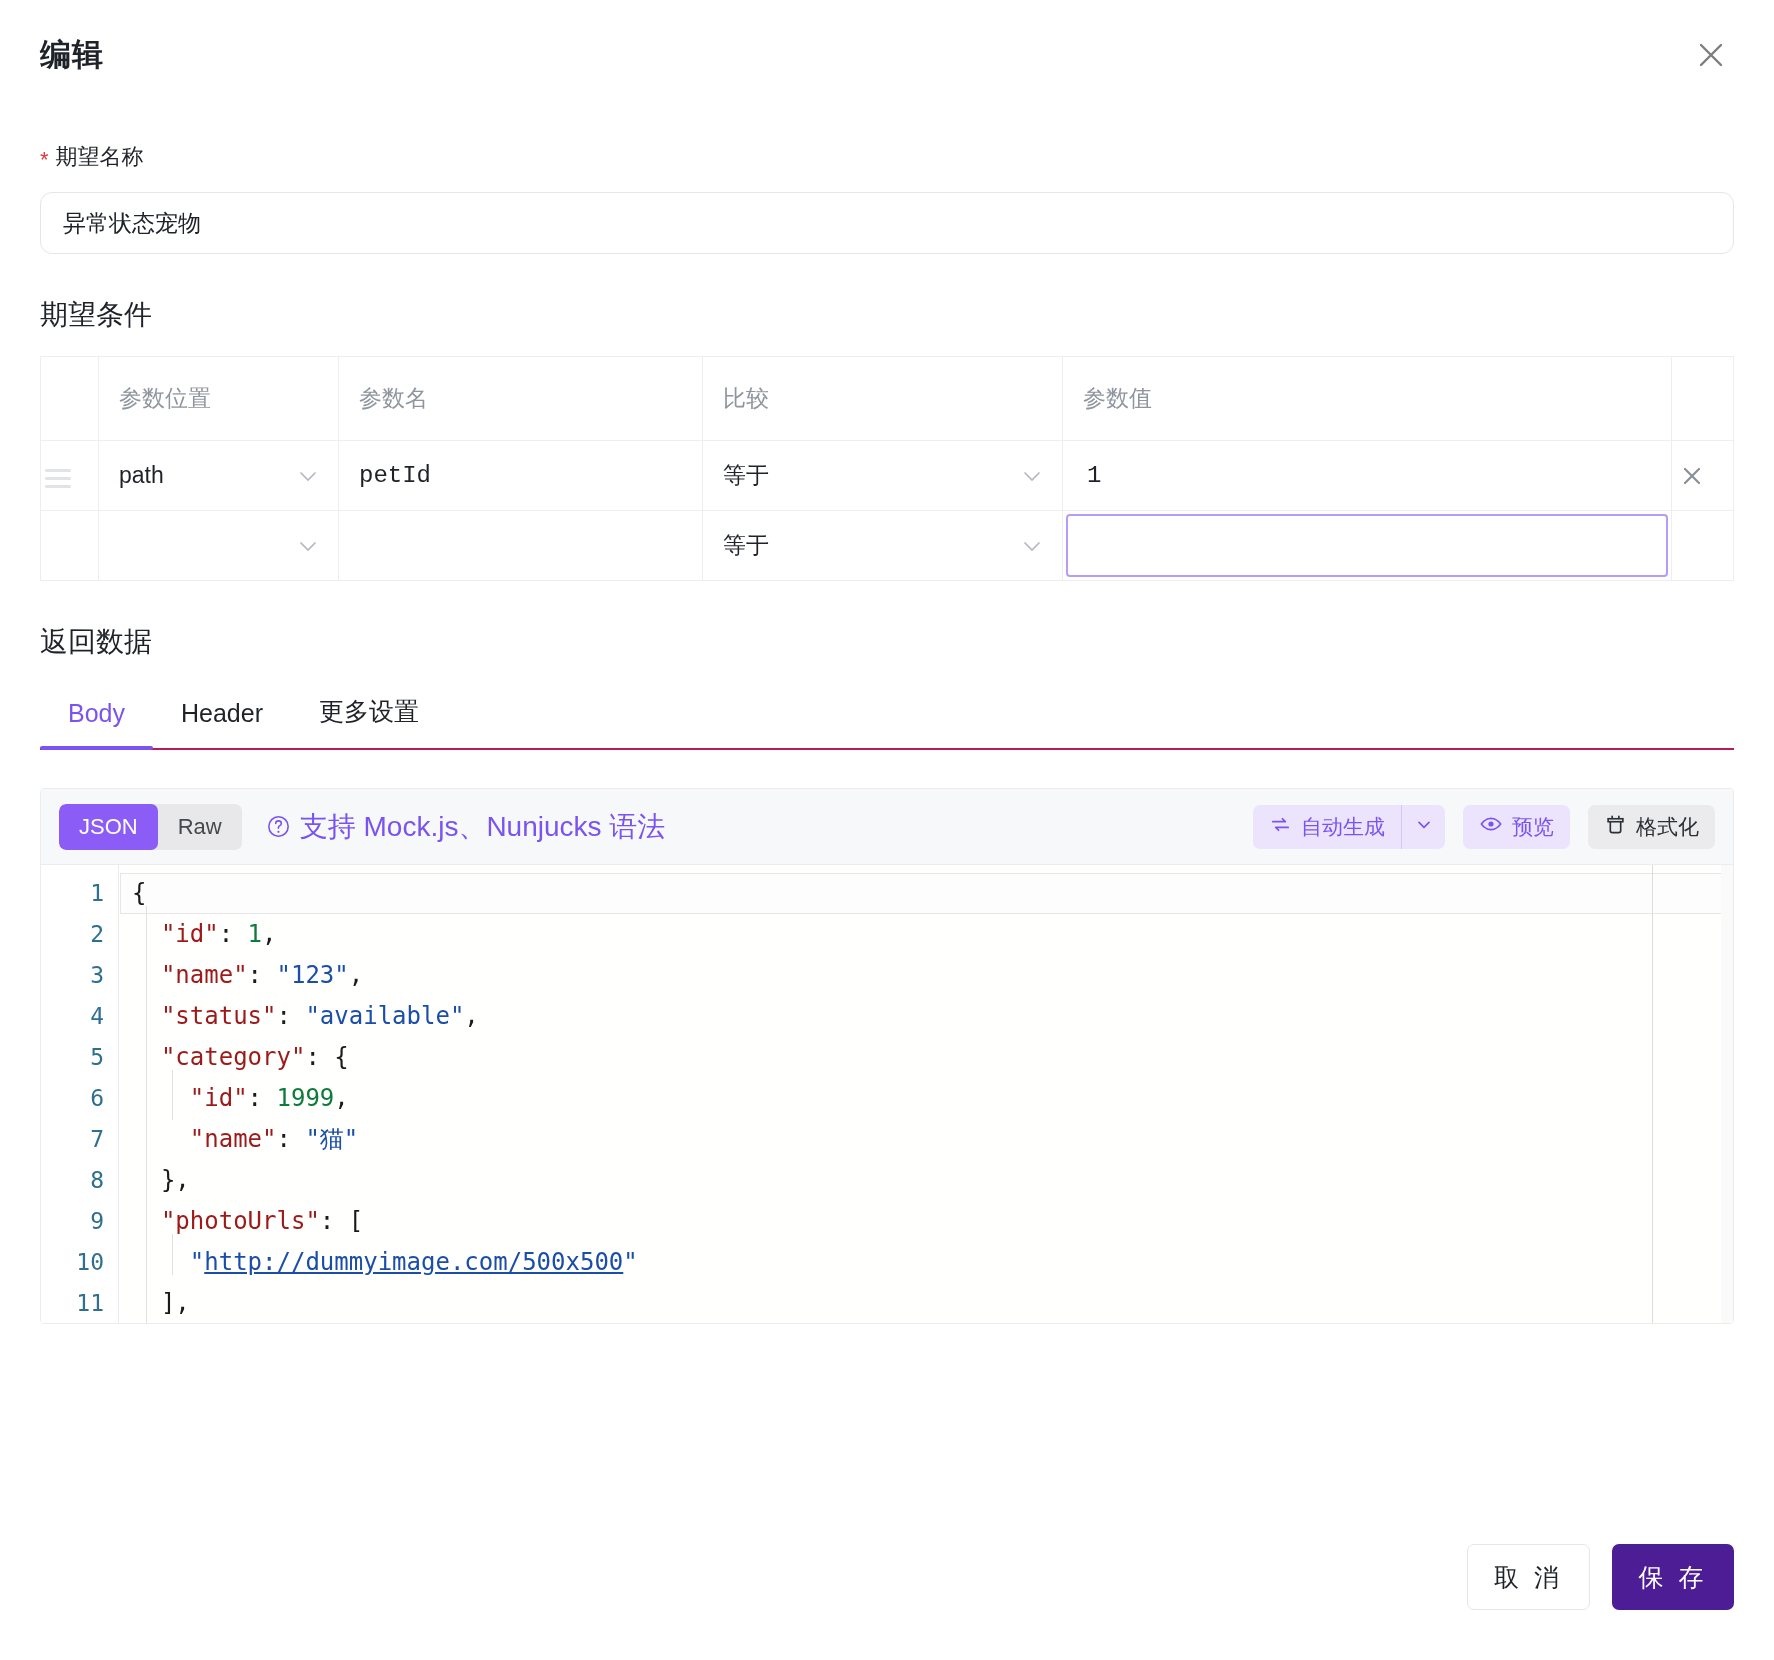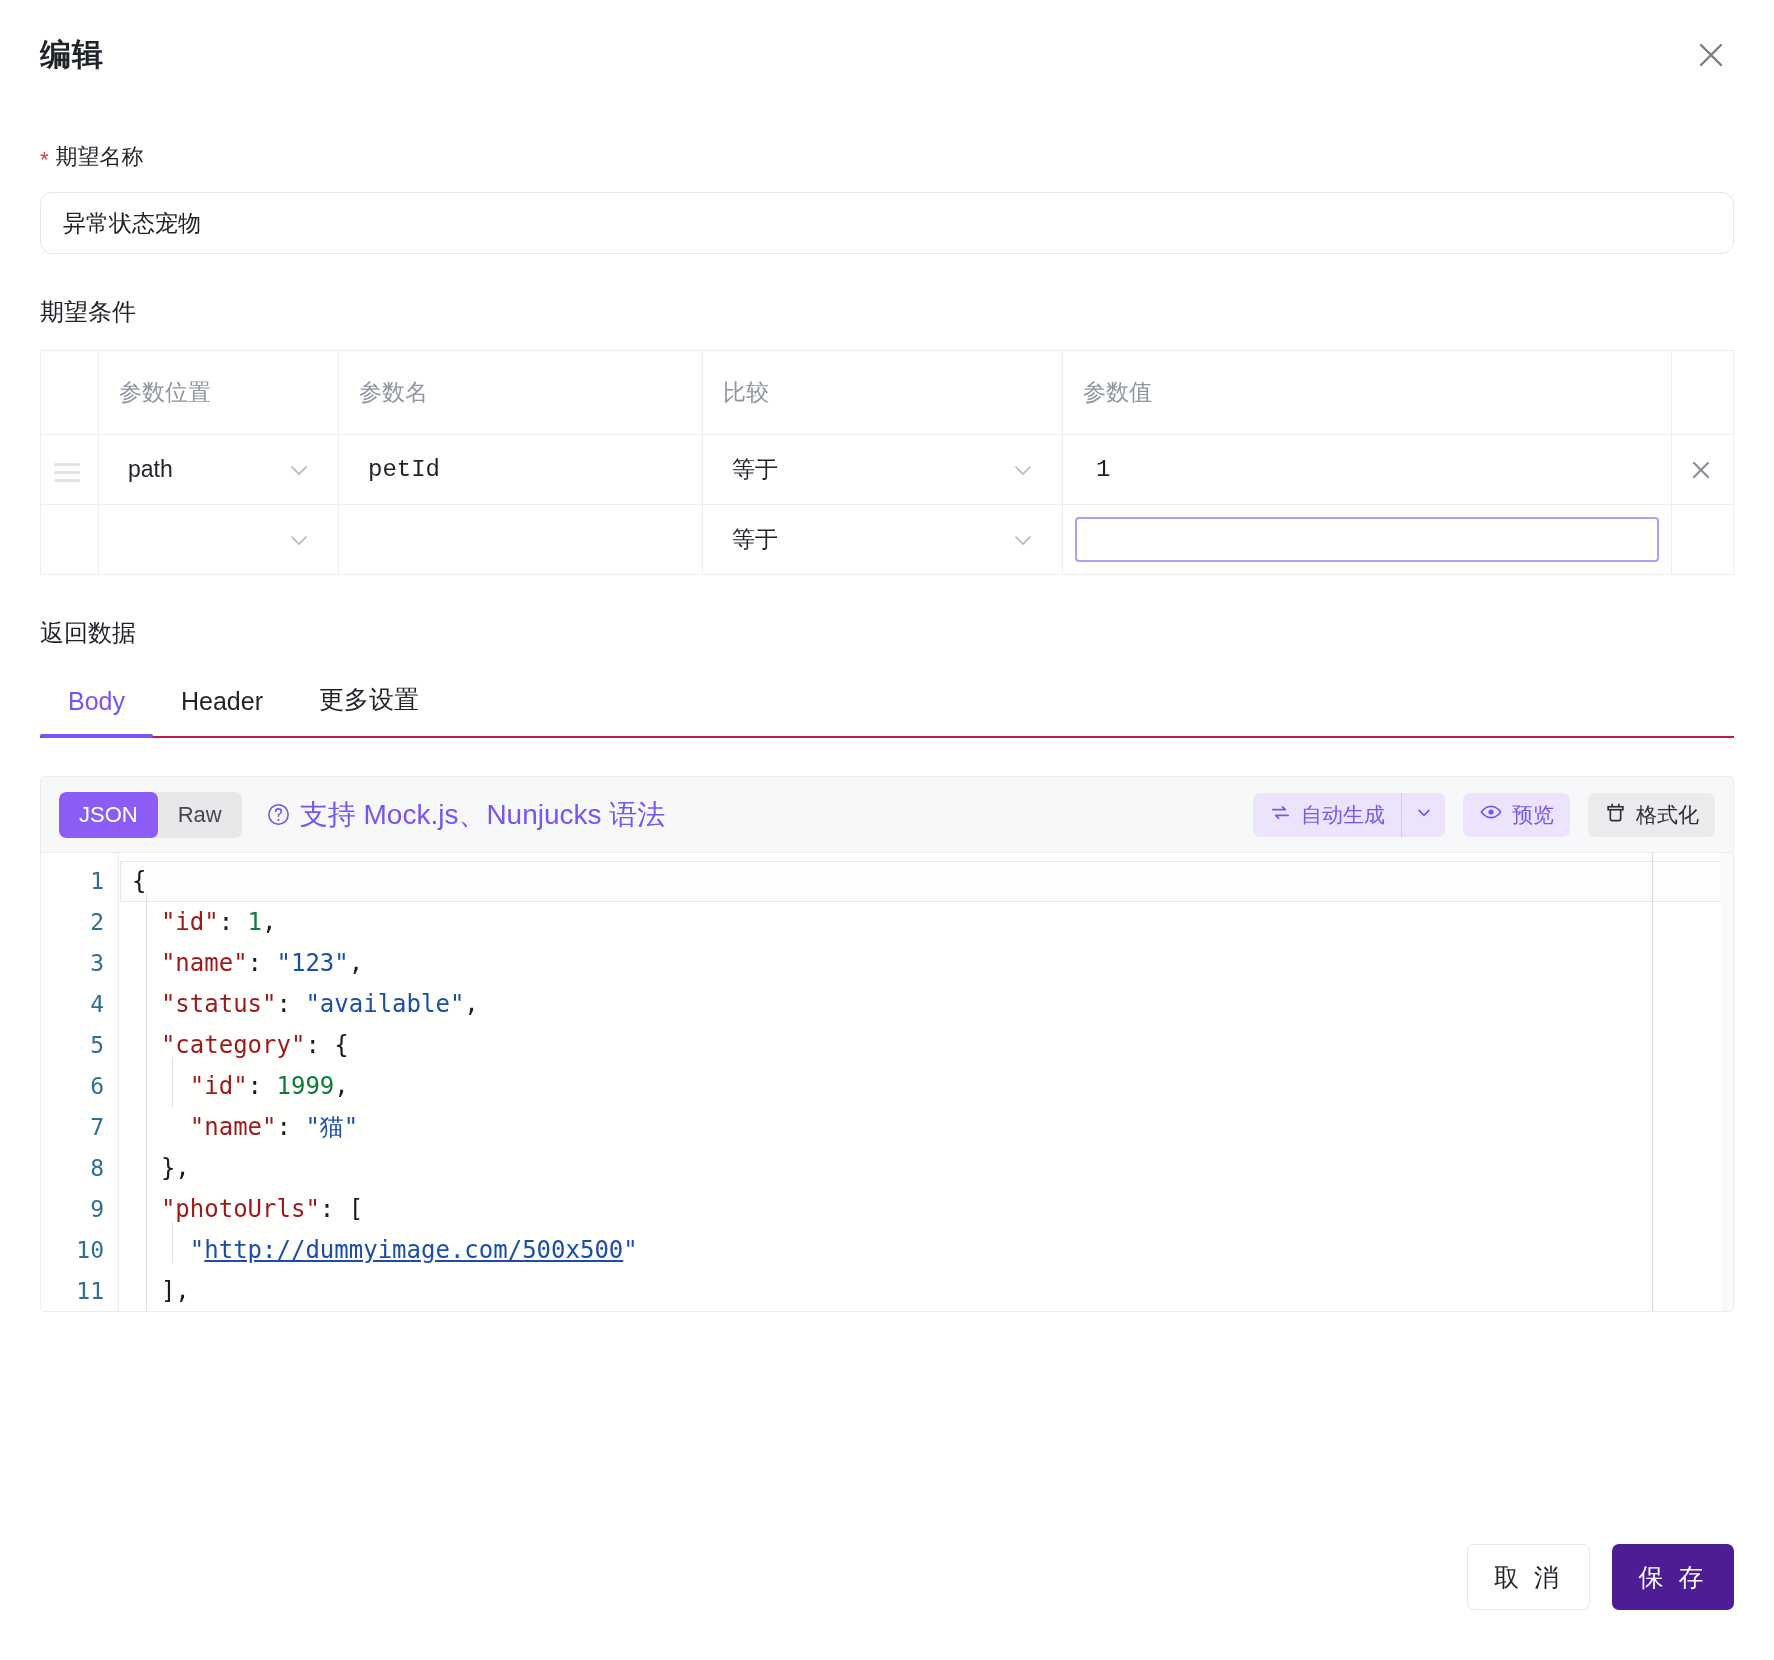--- a/index.html
+++ b/index.html
@@ -24,21 +24,21 @@
     cursor: pointer; color: #7d7d7d;
   }
   .close-btn svg { display: block; }
 
   
   .field-label {
     font-size: 22px; color: #1f2329; margin-top: 32px; margin-bottom: 20px;
     display: flex; align-items: center; gap: 7px;
   }
   .req-star { color: #e03a3e; font-size: 22px; line-height: 1; position: relative; top: 3px; }
-  .section-label { font-size: 24px; color: #1f2329; margin-top: 42px; margin-bottom: 22px; }
+  .section-label { font-size: 28px; color: #1f2329; margin-top: 42px; margin-bottom: 22px; }
 
   
   .name-input {
     width: 100%; height: 62px;
     border: 1px solid #e5e6eb; border-radius: 12px;
     background: #fff;
     padding: 0 22px;
     font-size: 23px; font-family: "Liberation Sans", sans-serif;
     color: #1f2329;
     outline: none;
@@ -57,21 +57,21 @@
     border-bottom: 1px solid #eeeef0;
     text-align: left;
     vertical-align: middle;
   }
   .cond-table tr:last-child td { border-bottom: none; }
   .cond-table th:last-child, .cond-table td:last-child { border-right: none; }
   .cond-table th {
     height: 84px; padding: 0 20px;
     font-size: 23px; font-weight: normal; color: #8f959e;
   }
-  .cond-table td { height: 70px; padding: 9px; }
+  .cond-table td { height: 70px; padding: 0; }
   .col-handle { width: 58px; }
   .col-loc    { width: 240px; }
   .col-name   { width: 364px; }
   .col-cmp    { width: 360px; }
   .col-act    { width: 62px; }
 
   .handle-cell { text-align: center; }
   .drag-handle {
     display: inline-flex; flex-direction: column; gap: 5px; cursor: grab;
     padding: 6px 4px;

